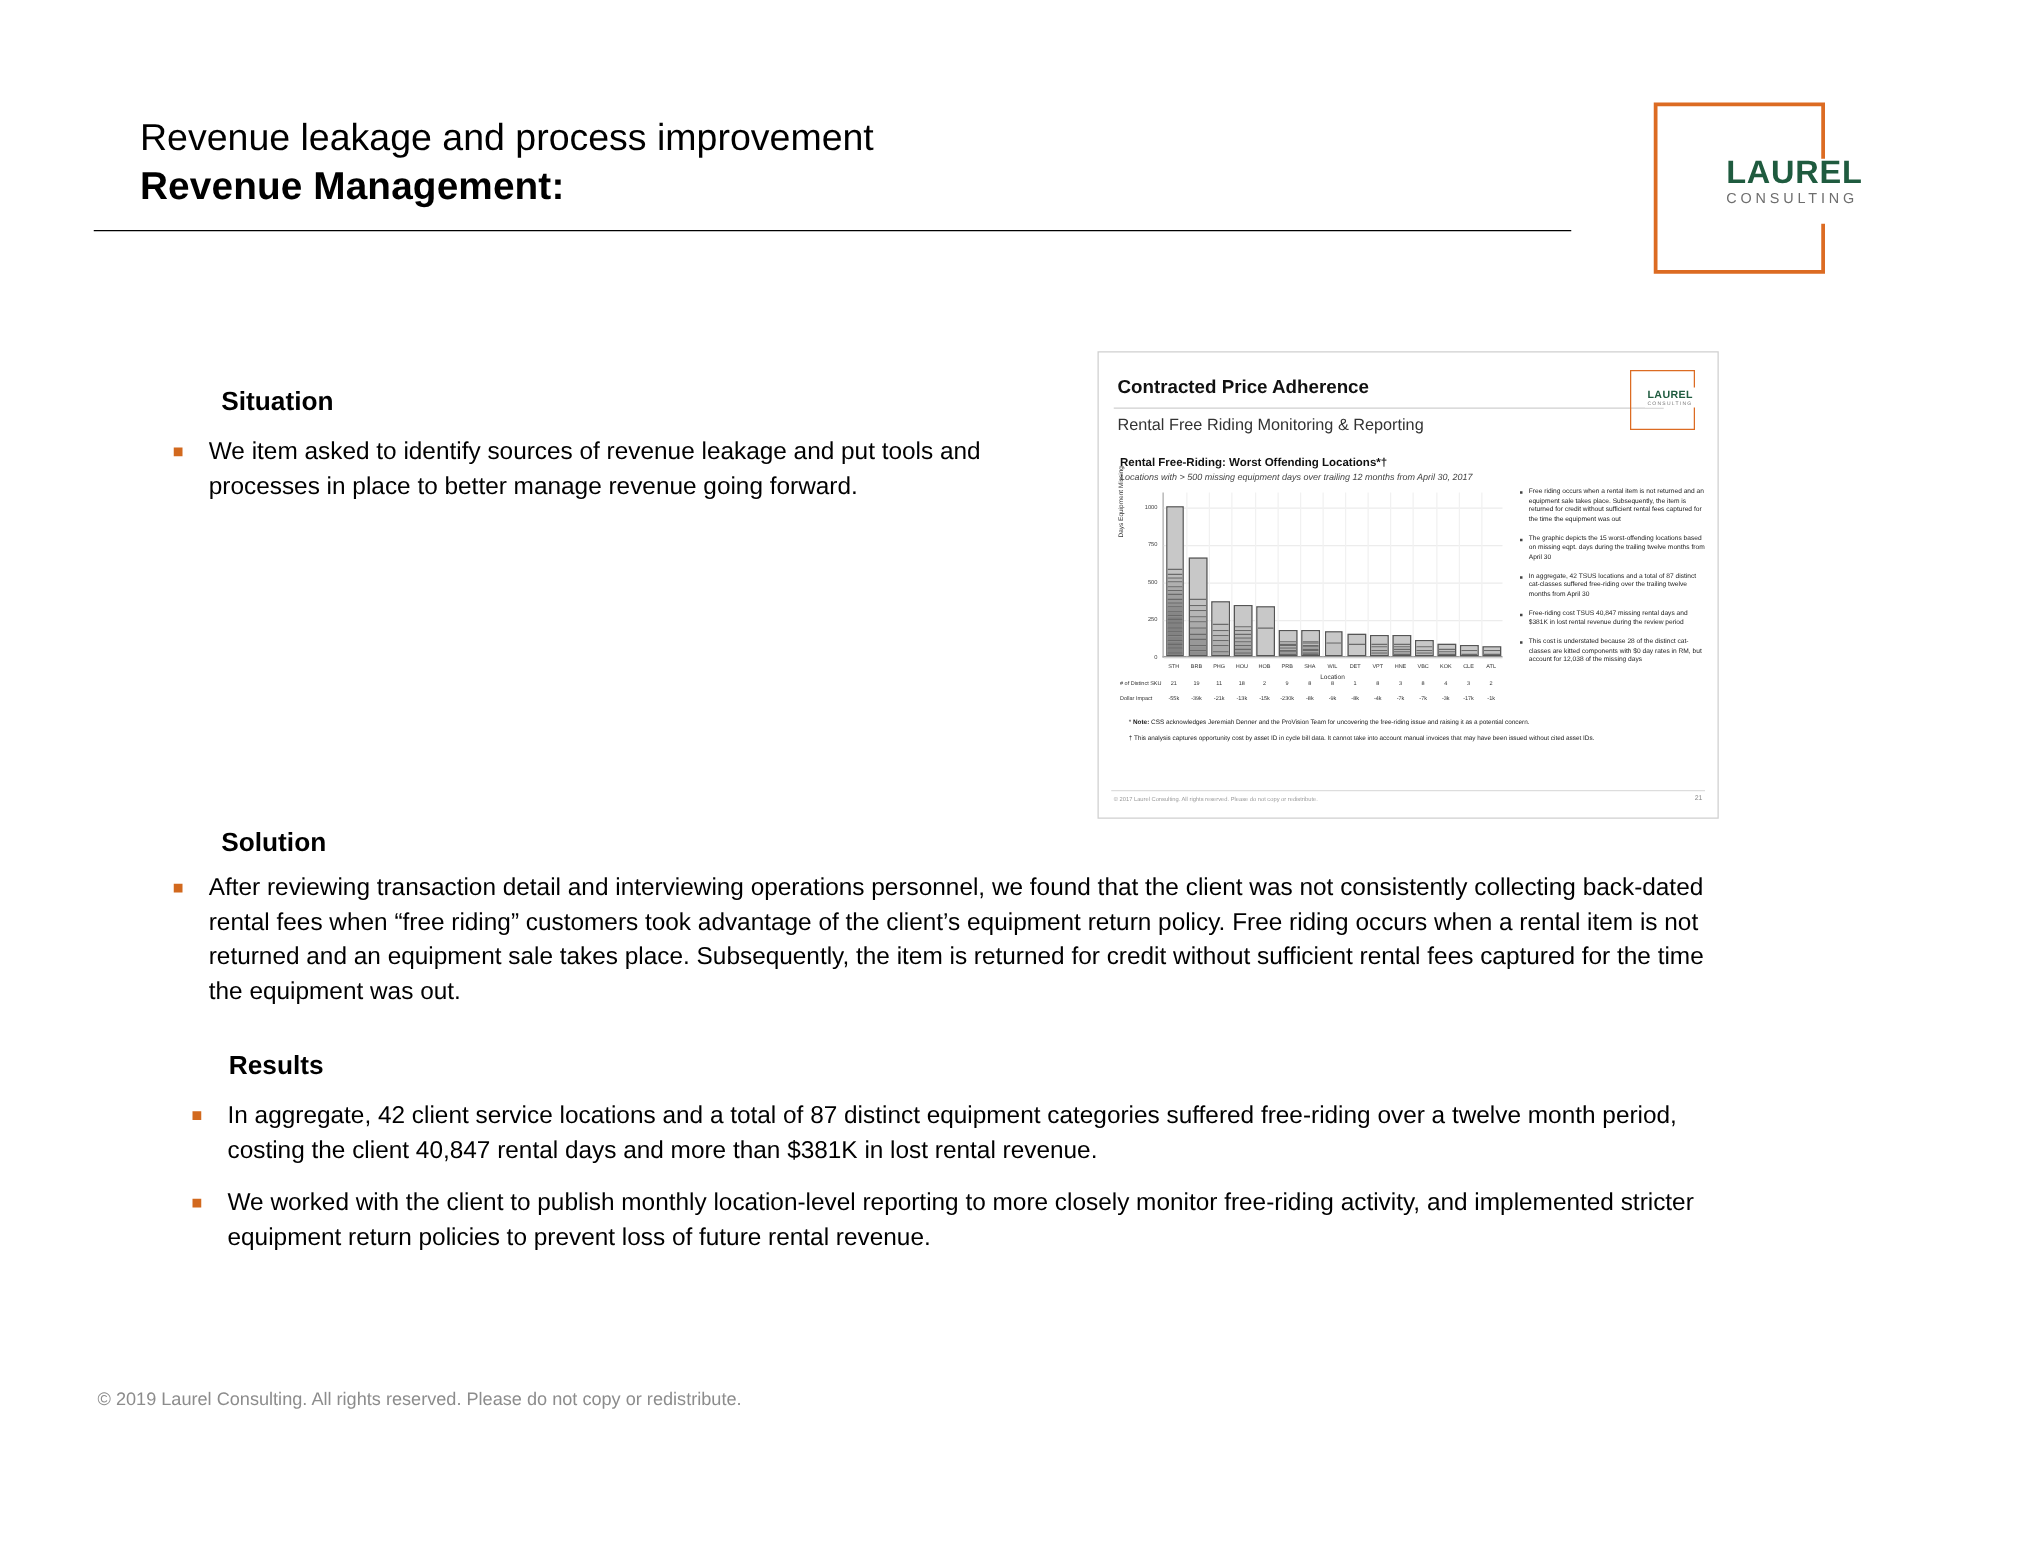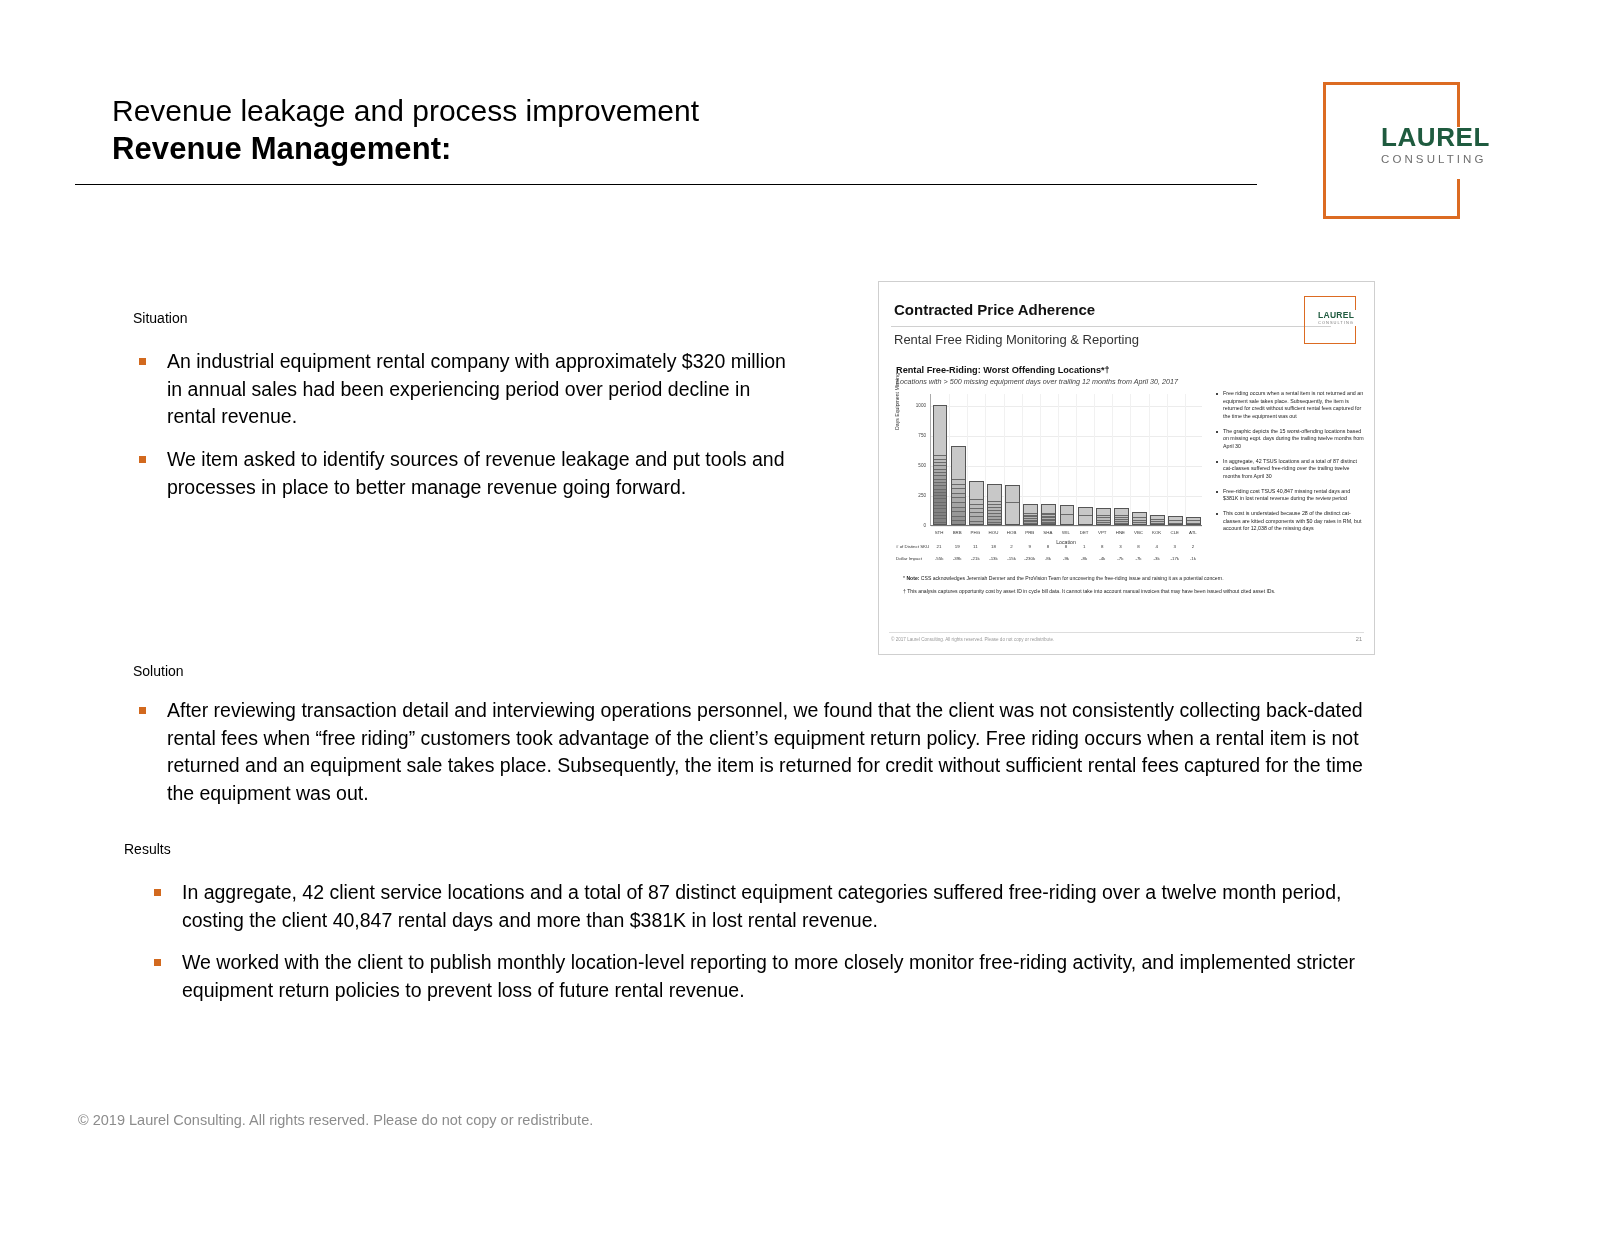--- a/index.html
+++ b/index.html
@@ -95,23 +95,24 @@
     font-size: 11.5px;
     letter-spacing: 3.1px;
     color: #6E6E6E;
     line-height: 1;
     margin-top: 4px;
   }
 
   
   .section-head {
     position: absolute;
-    font-size: 14px;
-    font-weight: normal;
+    font-size: 21px;
+    font-weight: bold;
     color: #000;
+    margin-left: 44px;
   }
   .bullets {
     position: absolute;
   }
   .bullet {
     position: relative;
     padding-left: 34px;
     font-size: 19.5px;
     line-height: 1.42;
     margin-bottom: 15px;
@@ -126,21 +127,21 @@
     height: 7px;
     background: #D2691E;
   }
 
   #situation-head { left: 133px; top: 310px; }
   #situation-bullets { left: 133px; top: 348px; width: 660px; }
 
   #solution-head { left: 133px; top: 663px; }
   #solution-bullets { left: 133px; top: 697px; width: 1260px; }
 
-  #results-head { left: 124px; top: 841px; }
+  #results-head { left: 139px; top: 841px; }
   #results-bullets { left: 148px; top: 879px; width: 1260px; }
 
   
   #footer-copy {
     position: absolute;
     left: 78px;
     top: 1112px;
     font-size: 14.5px;
     color: #8C8C8C;
   }
@@ -411,21 +412,20 @@
     </div>
     <div id="logo-word">
       <div id="logo-laurel">LAUREL</div>
       <div id="logo-consulting">CONSULTING</div>
     </div>
   </div>
 </div>
 
 <div class="section-head" id="situation-head">Situation</div>
 <div class="bullets" id="situation-bullets">
-  <div class="bullet">An industrial equipment rental company with approximately $320 million in annual sales had been experiencing period over period decline in rental revenue.</div>
   <div class="bullet">We item asked to identify sources of revenue leakage and put tools and processes in place to better manage revenue going forward.</div>
 </div>
 
 <div class="section-head" id="solution-head">Solution</div>
 <div class="bullets" id="solution-bullets">
   <div class="bullet">After reviewing transaction detail and interviewing operations personnel, we found that the client was not consistently collecting back-dated rental fees when “free riding” customers took advantage of the client’s equipment return policy.  Free riding occurs when a rental item is not returned and an equipment sale takes place. Subsequently, the item is returned for credit without sufficient rental fees captured for the time the equipment was out.</div>
 </div>
 
 <div class="section-head" id="results-head">Results</div>
 <div class="bullets" id="results-bullets">

